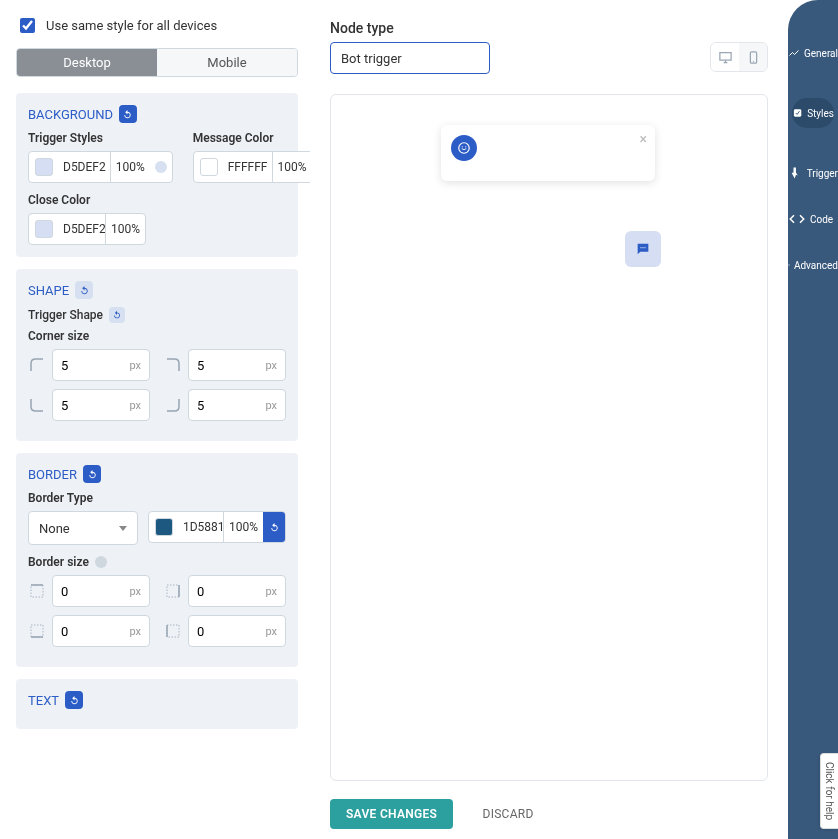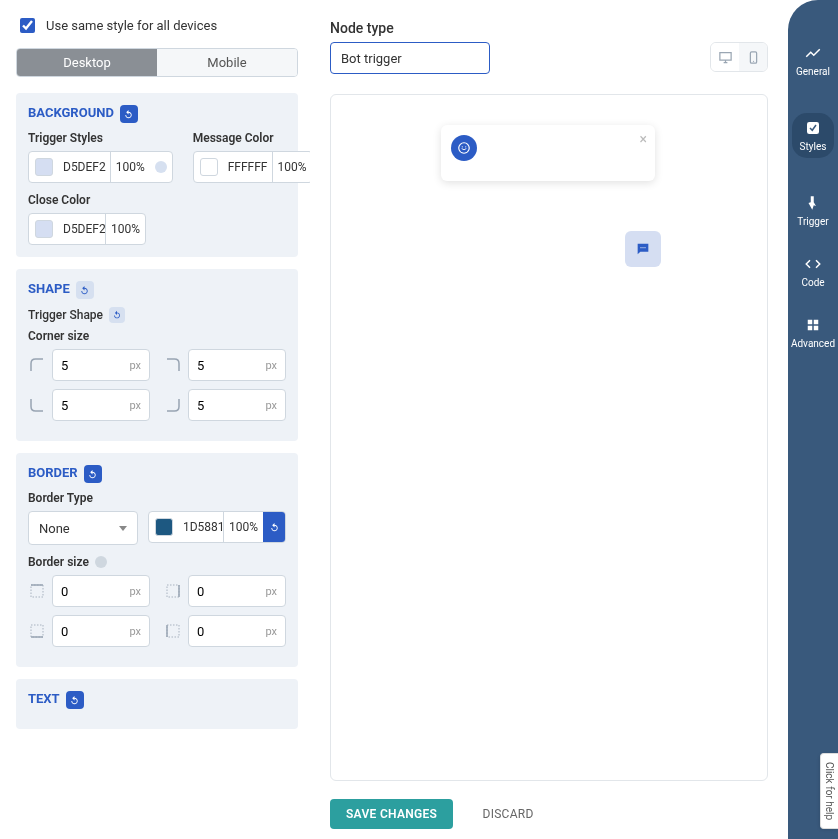--- a/index.html
+++ b/index.html
@@ -1,33 +1,33 @@
 <!DOCTYPE html>
 <html><head>
 <meta charset="utf-8">
 <style>
   * { box-sizing: border-box; font-family: -apple-system, BlinkMacSystemFont, "Segoe UI", Roboto, Helvetica, Arial, sans-serif; }
   html, body { margin:0; padding:0; background:#fff; color:#333; font-size:13px; }
   .app { display:flex; width:838px; height:839px; }
   .left { width:310px; padding:15px 12px 12px 16px; overflow:hidden; }
   .center { flex:1; padding:20px 20px 0 20px; display:flex; flex-direction:column; }
   .right { width:50px; background:#39597c; border-top-left-radius:30px; padding-top:40px; display:flex; flex-direction:column; align-items:center; gap:20px; }
-  .right-item { display:flex; flex-direction:column; align-items:center; color:#fff; font-size:10px; gap:4px; width:100%; padding:4px 0; }
+  .right-item { display:flex; align-items:center; color:#fff; font-size:10px; gap:4px; width:100%; padding:4px 0; }
   .right-item.active { background:#2c4a6a; border-radius:15px; margin:12px 4px; padding:6px 0; width:calc(100% - 8px);}
   .right-item svg { width:18px; height:18px; }
 
   .checkbox-row { display:flex; align-items:center; gap:8px; font-size:13px; color:#333; margin-bottom:12px;}
   .checkbox-row input { width:15px; height:15px; accent-color:#2c5cc5; }
 
   .tabs { display:flex; border-radius:4px; overflow:hidden; border:1px solid #cfd7df; margin-bottom:16px;}
   .tabs .tab { flex:1; text-align:center; padding:6px 0; font-size:13px; background:#f5f7f9; color:#555; cursor:pointer;}
   .tabs .tab.active { background:#8a8f95; color:#fff; }
 
   .panel { background:#eef2f7; border-radius:4px; padding:12px; margin-bottom:12px;}
-  .panel-header { color:#2c5cc5; font-weight:700; font-size:13px; display:flex; align-items:flex-start; gap:6px; margin-bottom:8px;}
+  .panel-header { color:#2c5cc5; font-weight:400; font-size:13px; display:flex; align-items:center; gap:6px; margin-bottom:8px;}
   .reset-badge { background:#2c5cc5; color:#fff; border-radius:4px; width:18px; height:18px; display:flex; align-items:center; justify-content:center; }
   .reset-badge.light { background:#d6e0f0; color:#2c5cc5; }
   .reset-badge svg { width:11px; height:11px; }
 
   .row2 { display:flex; gap:20px;}
   .col { flex:1;}
   .label { font-size:12px; font-weight:600; color:#333; margin-bottom:6px; display:flex; align-items:center; gap:6px;}
   .info-dot { width:12px; height:12px; background:#cfd7df; border-radius:50%; }
 
   .color-field { display:flex; align-items:center; border:1px solid #cfd7df; border-radius:4px; background:#fff; height:32px; overflow:hidden;}

